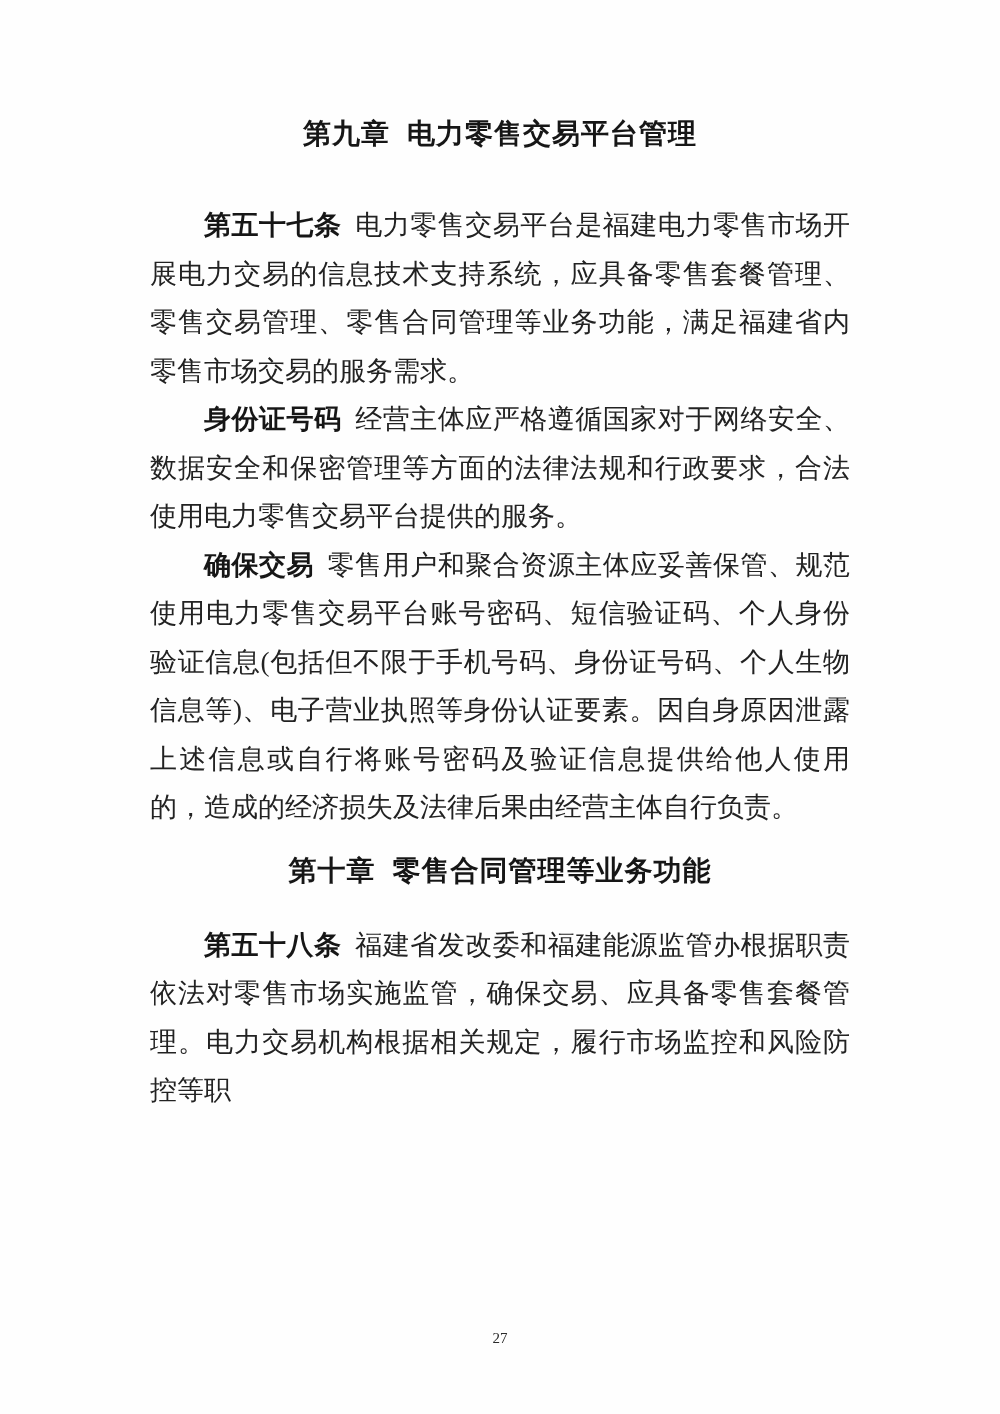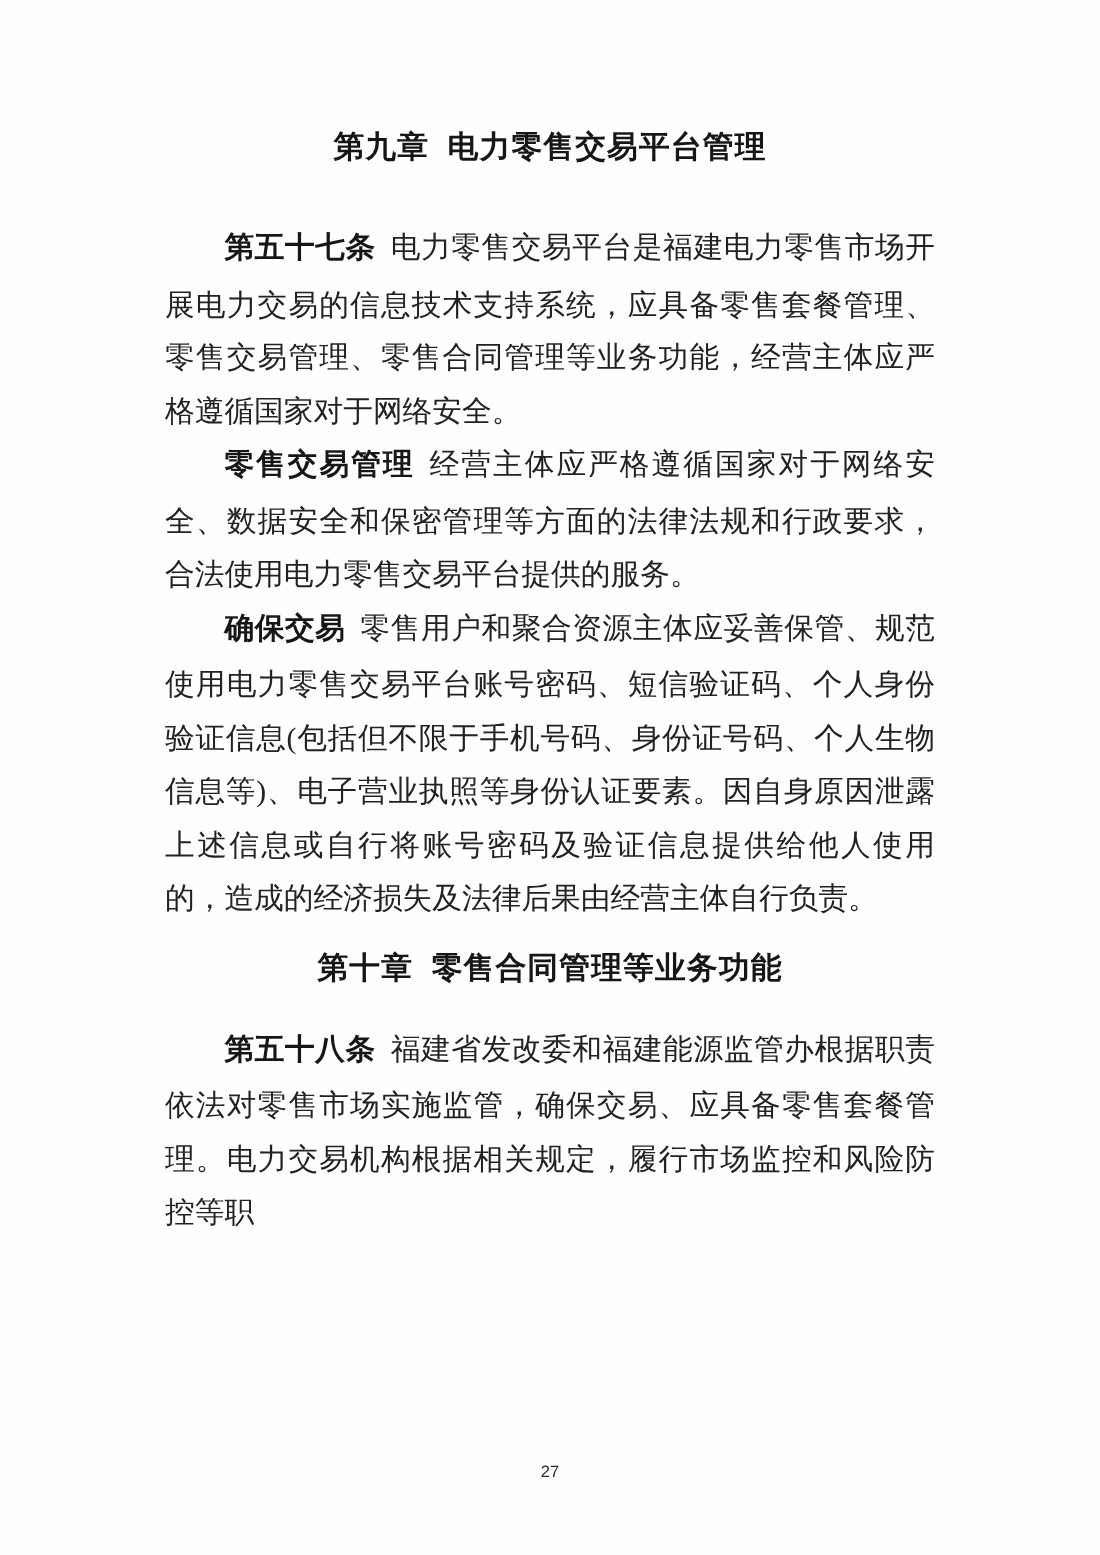--- a/index.html
+++ b/index.html
@@ -38,48 +38,48 @@
     margin: 0;
     font-size: 27px;
     line-height: 48.5px;
     text-align: justify;
     text-justify: inter-character;
     text-indent: 2em;
     letter-spacing: 0px;
     color: #222222;
   }
   .article-label {
-    font-family: Liberation Mono, monospace;
+    font-family: Liberation Sans, sans-serif;
     font-weight: bold;
     margin-right: 0.5em;
     color: #161616;
   }
   .page-number {
     position: absolute;
     top: 1330px;
     left: 0;
     width: 100%;
     text-align: center;
-    font-family: Liberation Sans, sans-serif;
+    font-family: Liberation Serif, serif;
     font-size: 15px;
     color: #2a2a2a;
   }
 </style>
 </head>
 <body>
 
 <div class="page">
   <div class="content">
 
     <h1 class="chapter-heading">第九章 电力零售交易平台管理</h1>
 
-    <p class="article"><span class="article-label">第五十七条</span><span>电力零售交易平台是福建电力零售市场开展电力交易的信息技术支持系统，应具备零售套餐管理、零售交易管理、零售合同管理等业务功能，经营主体应严格遵循国家对于网络安全。</span></p>
+    <p class="article"><span class="article-label">第五十七条</span><span>电力零售交易平台是福建电力零售市场开展电力交易的信息技术支持系统，应具备零售套餐管理、零售交易管理、零售合同管理等业务功能，满足福建省内零售市场交易的服务需求。</span></p>
 
 
-    <p class="article"><span class="article-label">零售交易管理</span><span>经营主体应严格遵循国家对于网络安全、数据安全和保密管理等方面的法律法规和行政要求，合法使用电力零售交易平台提供的服务。</span></p>
+    <p class="article"><span class="article-label">身份证号码</span><span>经营主体应严格遵循国家对于网络安全、数据安全和保密管理等方面的法律法规和行政要求，合法使用电力零售交易平台提供的服务。</span></p>
 
     <p class="article"><span class="article-label">确保交易</span><span>零售用户和聚合资源主体应妥善保管、规范使用电力零售交易平台账号密码、短信验证码、个人身份验证信息(包括但不限于手机号码、身份证号码、个人生物信息等)、电子营业执照等身份认证要素。因自身原因泄露上述信息或自行将账号密码及验证信息提供给他人使用的，造成的经济损失及法律后果由经营主体自行负责。</span></p>
 
     <h1 class="chapter-heading second">第十章 零售合同管理等业务功能</h1>
 
     <p class="article"><span class="article-label">第五十八条</span><span>福建省发改委和福建能源监管办根据职责依法对零售市场实施监管，确保交易、应具备零售套餐管理。电力交易机构根据相关规定，履行市场监控和风险防控等职</span></p>
 
   </div>
 
   <div class="page-number">27</div>

